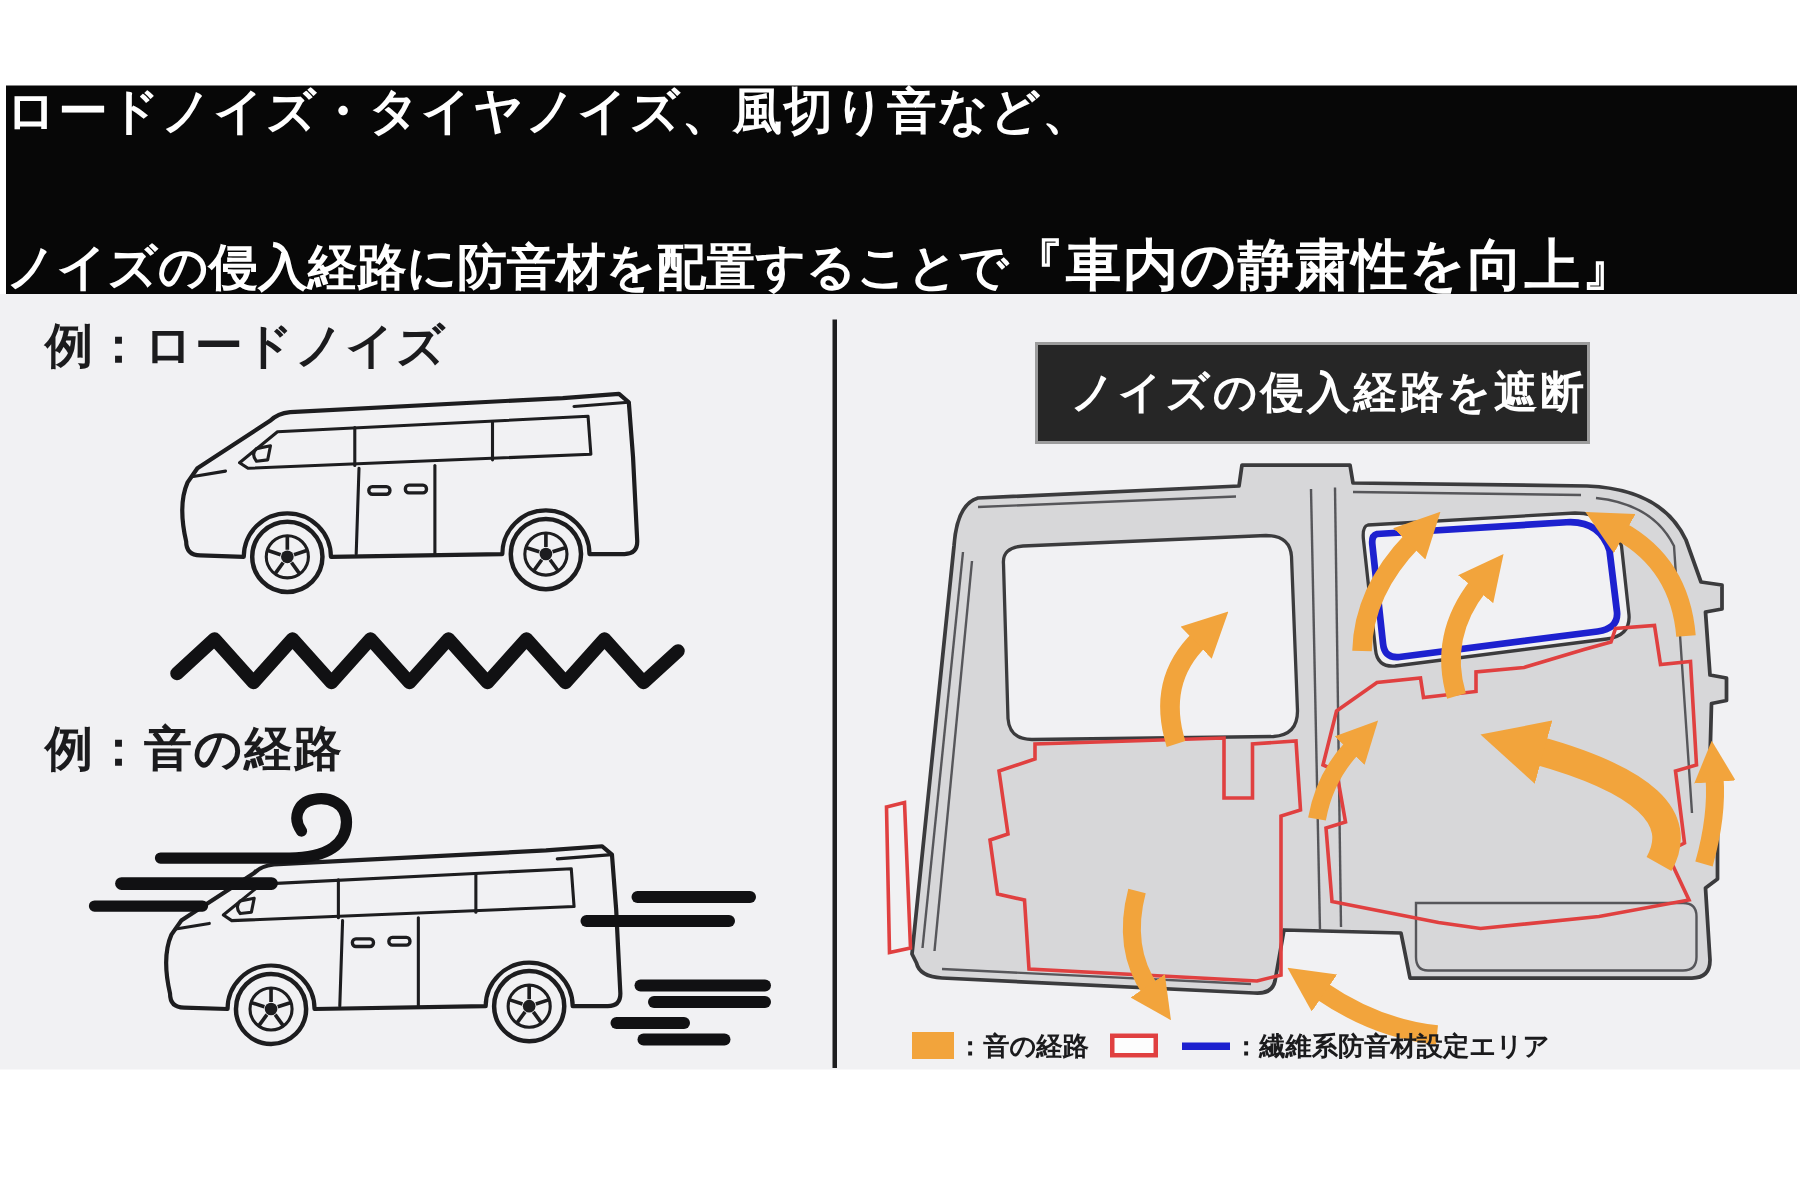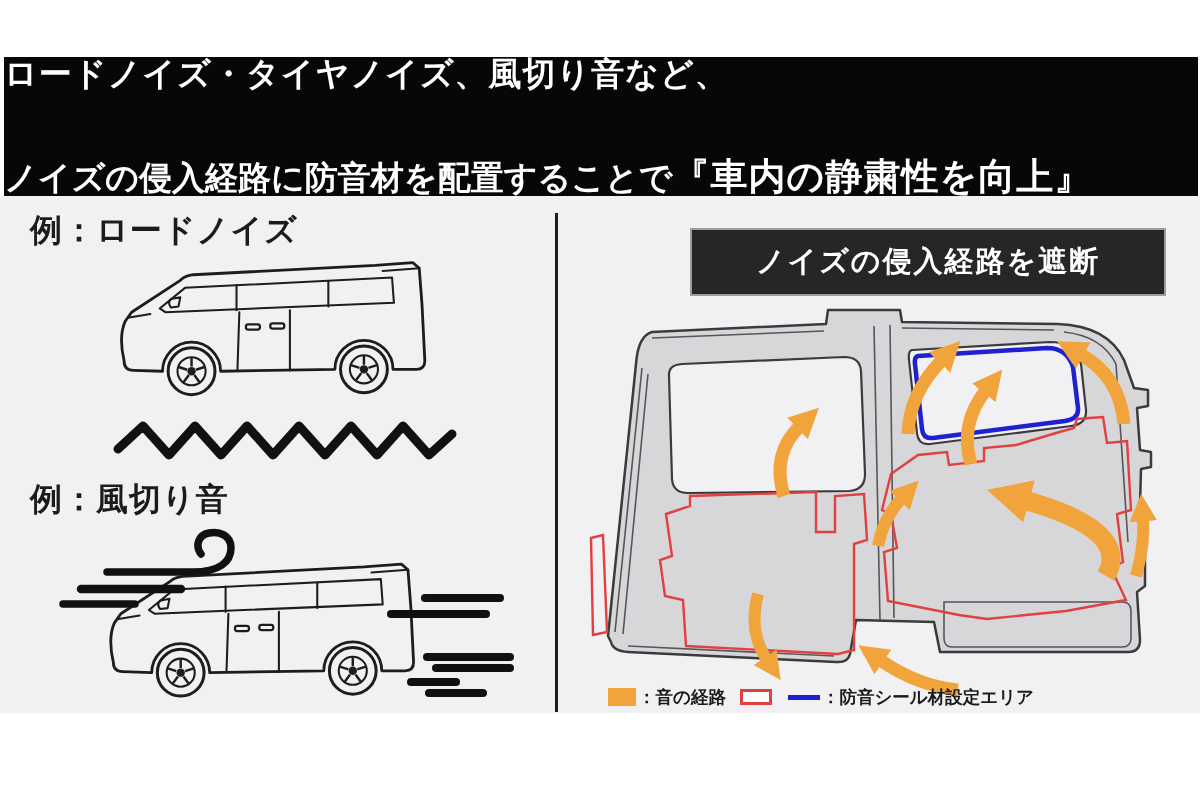--- a/index.html
+++ b/index.html
@@ -11,22 +11,22 @@
           display:flex;flex-direction:column;justify-content:center;align-items:flex-start;gap:7px;color:#fff;}
   .banner-line1{font-size:33px;font-weight:600;letter-spacing:1px;white-space:nowrap;}
   .banner-line2{font-size:33px;font-weight:600;white-space:nowrap;display:flex;align-items:baseline;margin-top:48px;}
   .banner-hl{font-size:37px;font-weight:800;letter-spacing:1px;}
   
   .example-label{position:absolute;left:30px;font-size:32px;font-weight:bold;color:#1b1b1d;letter-spacing:1px;white-space:nowrap;}
   #label-road{top:209px;}
   #label-wind{top:478px;}
   .divider{position:absolute;left:555px;top:213px;width:3px;height:499px;background:#1d1d1f;}
   
-  .diagram-title{position:absolute;left:690px;top:228px;width:476px;height:68px;background:#262626;border:2px solid #9c9c9c;
-                 box-sizing:border-box;display:flex;align-items:center;justify-content:center;color:#ffffff;
+  .diagram-title{position:absolute;left:690px;top:228px;width:370px;height:68px;background:#262626;border:2px solid #9c9c9c;
+                 box-sizing:border-box;display:flex;align-items:center;justify-content:flex-end;color:#ffffff;
                  font-size:29px;font-weight:bold;letter-spacing:2px;white-space:nowrap;}
   .legend{position:absolute;left:598px;top:684px;width:570px;height:26px;display:flex;align-items:center;
           font-size:17.5px;font-weight:bold;color:#1b1b1d;white-space:nowrap;margin-left:10px;}
   .legend .sw{display:inline-block;margin-right:2px;}
   .sw-orange{width:28px;height:18px;background:#F2A43C;}
   .sw-red{width:32px;height:16px;background:#fdfdfd;border:3px solid #E04040;box-sizing:border-box;}
   .sw-blue{width:32px;height:5px;background:#1D21CF;margin-left:14px;}
   .legend .gap{width:14px;}
   .abs-svg{position:absolute;}
 </style>
@@ -89,21 +89,21 @@
   <div id="label-road" class="example-label">例：ロードノイズ</div>
 
   <svg class="abs-svg" style="left:96px;top:250px;" width="356" height="160" viewBox="0 0 380 170">
     <use href="#van"></use>
   </svg>
 
   <svg class="abs-svg" style="left:112px;top:413px;" width="346" height="58" viewBox="0 0 346 58">
     <polyline points="6,36 31,13 57,42 83,13 109,42 135,13 161,42 187,13 213,42 239,13 265,42 291,13 317,42 340,21" fill="none" stroke="#111113" stroke-width="9" stroke-linecap="round" stroke-linejoin="round"></polyline>
   </svg>
 
-  <div id="label-wind" class="example-label">例：風切り音</div>
+  <div id="label-wind" class="example-label">例：音の経路</div>
 
   <svg class="abs-svg" style="left:55px;top:528px;" width="480" height="230" viewBox="0 0 480 230">
     <use href="#van" x="30" y="24" width="356" height="159"></use>
     <g fill="none" stroke="#111113" stroke-linecap="round">
       <path d="M 52 44 L 138 44 C 164 44 176 34 176 20 C 176 7 164 3 154 5 C 143 7 140 18 146 26" stroke-width="7.5"></path>
       <line x1="26" y1="61" x2="126" y2="61" stroke-width="8.5"></line>
       <line x1="8" y1="76" x2="80" y2="76" stroke-width="7.5"></line>
     </g>
     <g stroke="#111113" stroke-width="8" stroke-linecap="round">
       <line x1="370" y1="70" x2="445" y2="70"></line>
@@ -162,16 +162,16 @@
       <path stroke-width="13" marker-end="url(#ah)" d="M 370 388 Q 330 384 292 358"></path>
     </g>
   </svg>
 
   <div class="legend">
     <span class="sw sw-orange"></span>
     <span>：音の経路</span>
     <span class="gap"></span>
     <span class="sw sw-red"></span>
     <span class="sw sw-blue"></span>
-    <span>：防音シール材設定エリア</span>
+    <span>：繊維系防音材設定エリア</span>
   </div>
 
 </div>
 
 </body></html>

